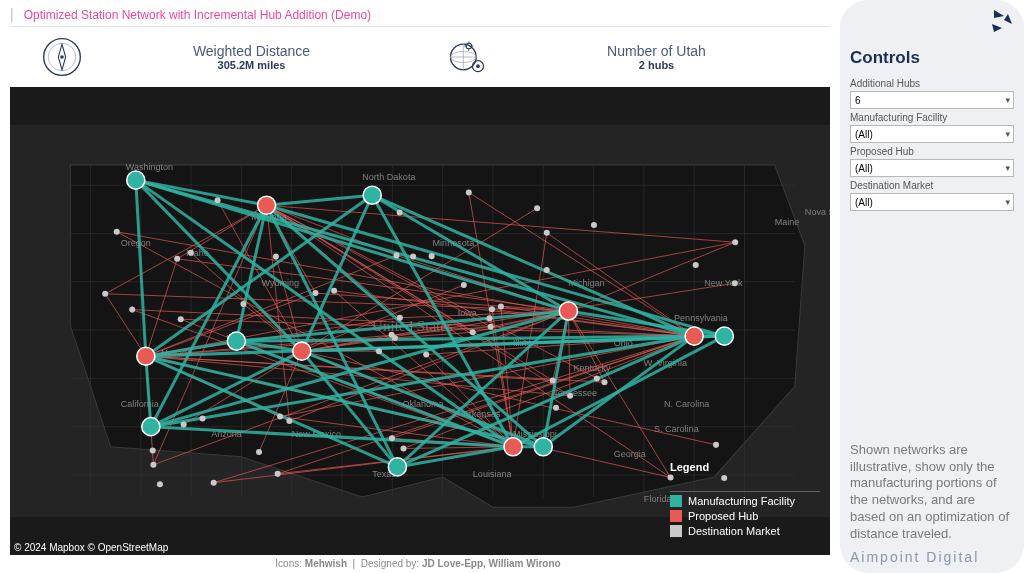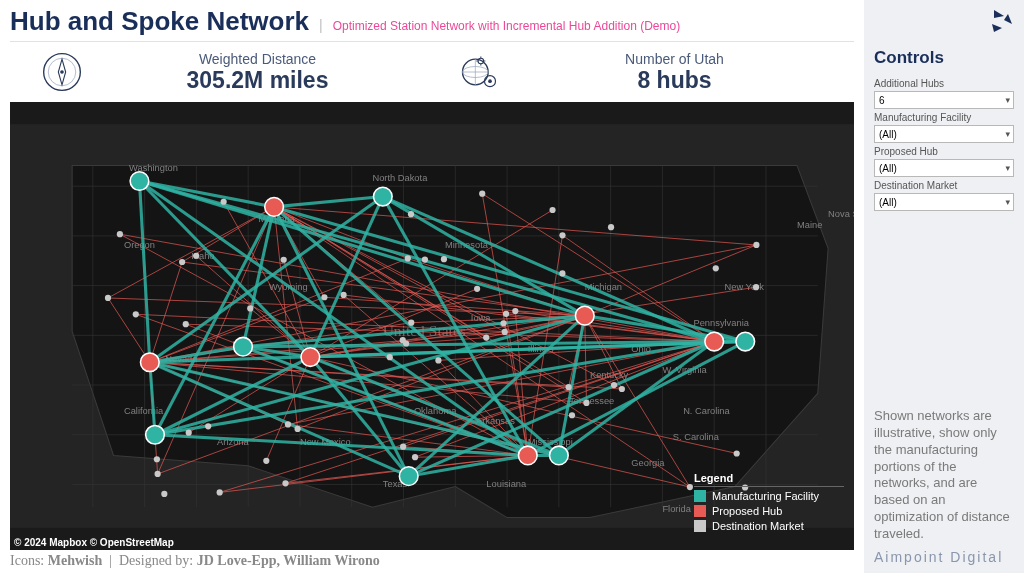--- a/index.html
+++ b/index.html
@@ -43,59 +43,59 @@
   }
   .kpi {
     display: flex;
     align-items: center;
     gap: 4px;
     flex: 1;
   }
   .kpi svg { width: 44px; height: 44px; }
   .kpi-text { text-align: center; flex: 1; }
   .kpi-label { font-size: 14px; color: #4a5a7a; }
-  .kpi-value { font-size: 23px; font-weight: 700; color: #2a3a5a; }
+  .kpi-value { font-size: 11px; font-weight: 700; color: #2a3a5a; }
   .map-wrap {
     position: relative;
     flex: 1;
     background: #1a1a1a;
     overflow: hidden;
   }
   .map-svg { width: 100%; height: 100%; display: block; }
   .legend {
     position: absolute;
     right: 10px;
     bottom: 18px;
     color: #fff;
     font-size: 11px;
     min-width: 150px;
   }
-  .legend-title { font-weight: 700; margin-bottom: 3px; border-bottom:1px solid #666; padding-bottom:2px;}
+  .legend-title { font-weight: 700; margin-bottom: 3px; border-bottom:1px solid #666; padding-bottom:18px;}
   .legend-item { display: flex; align-items: center; gap: 6px; margin-top: 3px; }
   .sw { width: 12px; height: 12px; display:inline-block; }
   .attrib {
     position: absolute;
     left: 4px; bottom: 2px;
-    color: #fff; font-size: 10px; font-weight: 700;
+    color: #fff; font-size: 10px; font-weight: 400;
   }
   .credits {
-    font-size: 14px;
+    font-size: 10px;
     color: #888;
-    text-align: left;
+    text-align: center;
     padding: 3px 4px 0 0;
-    font-family: Liberation Serif, serif;
   }
   
   .sidebar {
-    width: 160px;
+    width: 184px;
     background: #eef0f3;
     padding: 8px 10px;
     display: flex;
     flex-direction: column;
     position: relative;
+    border-radius: 28px;
   }
   .logo { position:absolute; right:8px; top:6px; }
   .controls-title {
     font-size: 17px;
     font-weight: 700;
     color: #1a2e5a;
     margin-top: 40px;
     margin-bottom: 10px;
   }
   .control { margin-bottom: 3px; }
@@ -129,21 +129,20 @@
     color: #8a96ad;
     letter-spacing: 2px;
     margin-top: 6px;
   }
 </style>
 </head>
 <body>
 
 <div class="main">
   <div class="title-row">
-    <div class="title">Hub and Spoke Network</div>
     <span class="sep">|</span>
     <div class="subtitle">Optimized Station Network with Incremental Hub Addition (Demo)</div>
   </div>
 
   <div class="kpi-row">
     <div class="kpi">
       <svg viewBox="0 0 48 48">
         <circle cx="24" cy="24" r="20" fill="none" stroke="#2a3a5a" stroke-width="1.5"></circle>
         <circle cx="24" cy="24" r="15" fill="none" stroke="#9aa6bd" stroke-width="0.8"></circle>
         <polygon points="24,10 28,24 24,38 20,24" fill="none" stroke="#2a3a5a" stroke-width="1.2"></polygon>
@@ -159,21 +158,21 @@
         <circle cx="20" cy="24" r="14" fill="none" stroke="#2a3a5a" stroke-width="1.5"></circle>
         <ellipse cx="20" cy="24" rx="14" ry="6" fill="none" stroke="#9aa6bd" stroke-width="0.8"></ellipse>
         <path d="M20 10 v28 M6 24 h28" stroke="#9aa6bd" stroke-width="0.8"></path>
         <circle cx="36" cy="34" r="6" fill="none" stroke="#2a3a5a" stroke-width="1.3"></circle>
         <circle cx="36" cy="34" r="2" fill="#2a3a5a"></circle>
         <circle cx="26" cy="12" r="3" fill="none" stroke="#2a3a5a" stroke-width="1.2"></circle>
         <path d="M26 9 v-2 M26 15 v2 M23 12 h-2 M29 12 h2" stroke="#2a3a5a" stroke-width="1"></path>
       </svg>
       <div class="kpi-text">
         <div class="kpi-label">Number of Utah</div>
-        <div class="kpi-value">8 hubs</div>
+        <div class="kpi-value">2 hubs</div>
       </div>
     </div>
   </div>
 
   <div class="map-wrap">
     <svg class="map-svg" id="map-svg" viewBox="0 0 815 390">
         <rect x="0" y="0" width="815" height="390" fill="#242424"></rect>
         <path d="M60 40 L760 40 L790 120 L780 260 L700 350 L560 380 L480 380 L430 350 L350 370 L230 330 L100 320 L60 200 Z" fill="#141414" stroke="#3a3a3a" stroke-width="1"></path>
         <line x1="80" y1="40" x2="80" y2="370" stroke="#333" stroke-width="0.6"></line>
         <line x1="130" y1="40" x2="130" y2="370" stroke="#333" stroke-width="0.6"></line>

